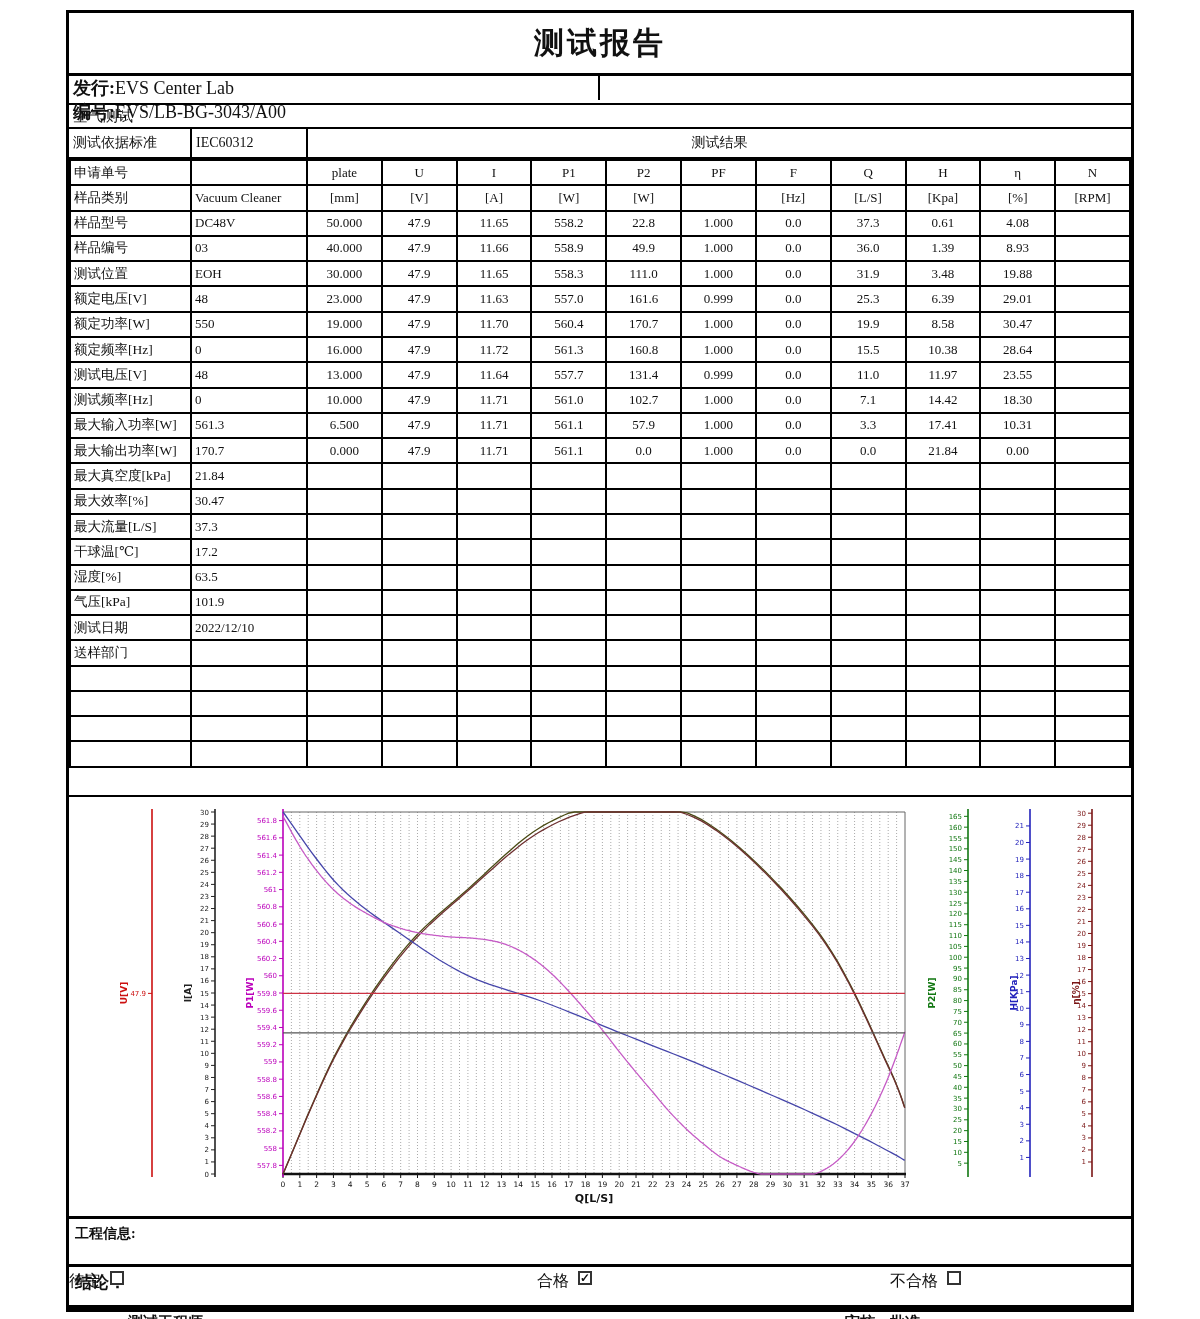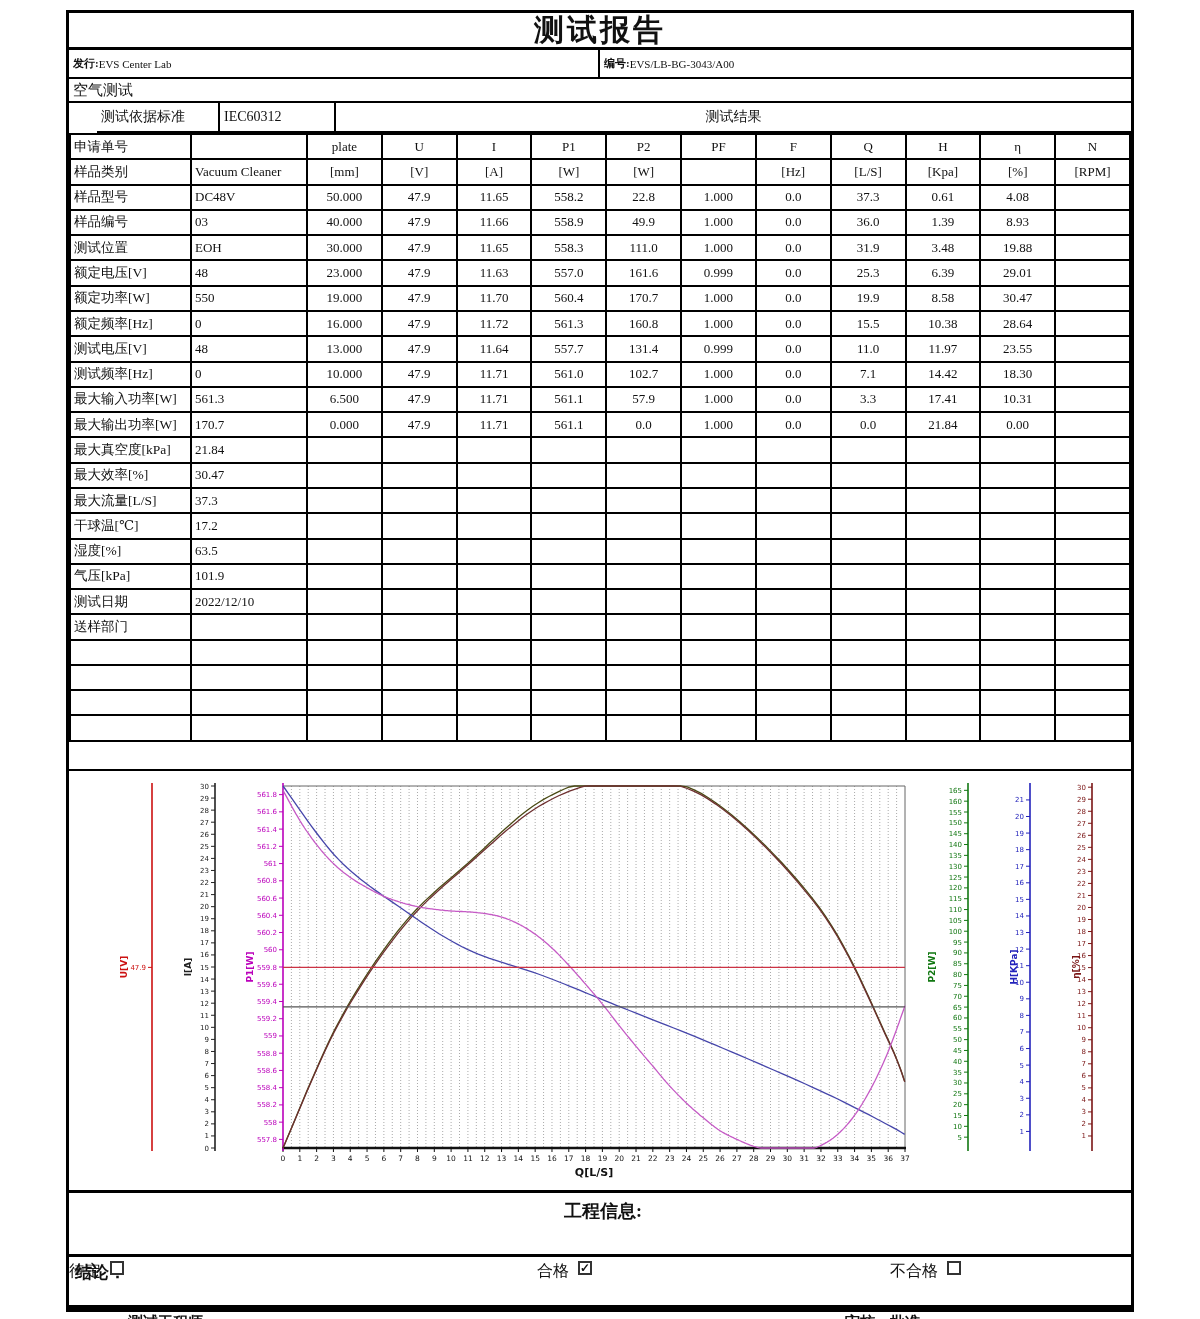--- a/index.html
+++ b/index.html
@@ -1,43 +1,43 @@
 <!DOCTYPE html>
 <html><head>
 <meta charset="utf-8">
 <style>
   html,body{margin:0;padding:0;width:1200px;height:1319px;overflow:hidden;background:#fff;}
   body{font-family:"Liberation Serif","DejaVu Serif",serif;color:#111;}
   .sheet{position:relative;margin:10px 0 0 66px;width:1068px;height:1302px;
          border:3px solid #000;border-bottom:7px solid #000;box-sizing:border-box;background:#fff;}
   .row{box-sizing:border-box;border-bottom:2px solid #000;}
-  .title-row{height:37px;display:flex;align-items:center;justify-content:center;
+  .title-row{height:63px;display:flex;align-items:center;justify-content:center;
              font-size:30px;font-weight:bold;letter-spacing:3px;border-bottom-width:3px;}
-  .issue-row{height:29px;display:flex;font-size:11px;}
+  .issue-row{height:29px;display:flex;font-size:18px;flex-direction:column;}
   .issue-row .half{display:flex;align-items:center;padding-left:4px;box-sizing:border-box;white-space:nowrap;}
   .issue-left{width:531px;border-right:2px solid #000;}
   .issue-right{flex:1;}
   .blabel{font-weight:bold;}
   .type-row{height:24px;display:flex;align-items:center;padding-left:4px;font-size:15px;}
-  .std-row{height:30px;display:flex;font-size:14px;margin-left:28px;}
+  .std-row{height:30px;display:flex;font-size:14px;}
   .std-row .c{display:flex;align-items:center;box-sizing:border-box;padding-left:4px;}
   .std-row .c1{width:123px;border-right:2px solid #000;}
   .std-row .c2{width:116px;border-right:2px solid #000;}
   .std-row .c3{flex:1;justify-content:center;padding-left:0;text-align:center;}
   table.results{width:1062px;height:609px;border-collapse:collapse;table-layout:fixed;font-size:13px;}
   table.results td{border:2px solid #000;padding:0 3px;overflow:hidden;white-space:nowrap;
                    height:21px;box-sizing:border-box;}
   table.results td.lbl{font-size:13.5px;}
   table.results td.val{font-size:13px;margin-top:37px;}
   table.results td.num{text-align:center;}
   .blank-wide{height:29px;}
   .chart-block{height:422px;border-bottom:3px solid #000;box-sizing:border-box;}
   .chart-block svg{display:block;}
-  .project-block{height:64px;border-bottom:3px solid #000;box-sizing:border-box;
-                 font-size:18px;font-weight:bold;padding:6px 0 0 6px;text-align:center;}
+  .project-block{height:48px;border-bottom:3px solid #000;box-sizing:border-box;
+                 font-size:14px;font-weight:bold;padding:6px 0 0 6px;}
   .conclusion-row{position:relative;height:31px;font-size:16px;}
   .c-label{position:absolute;left:6px;top:4px;font-weight:bold;font-size:17px;}
   .opt{position:absolute;top:4px;display:flex;gap:9px;}
   .opt:nth-child(2){left:200px;}
   .opt:nth-child(3){left:468px;}
   .opt:nth-child(4){left:821px;}
   .cb{display:inline-block;width:14px;height:14px;border:2px solid #333;box-sizing:border-box;
       font-size:12px;line-height:10px;text-align:center;font-weight:bold;background:#fff;}
   .cut-row{position:relative;width:1200px;height:7px;overflow:hidden;font-weight:bold;font-size:15px;}
   .cut-left{position:absolute;left:128px;top:1px;}

